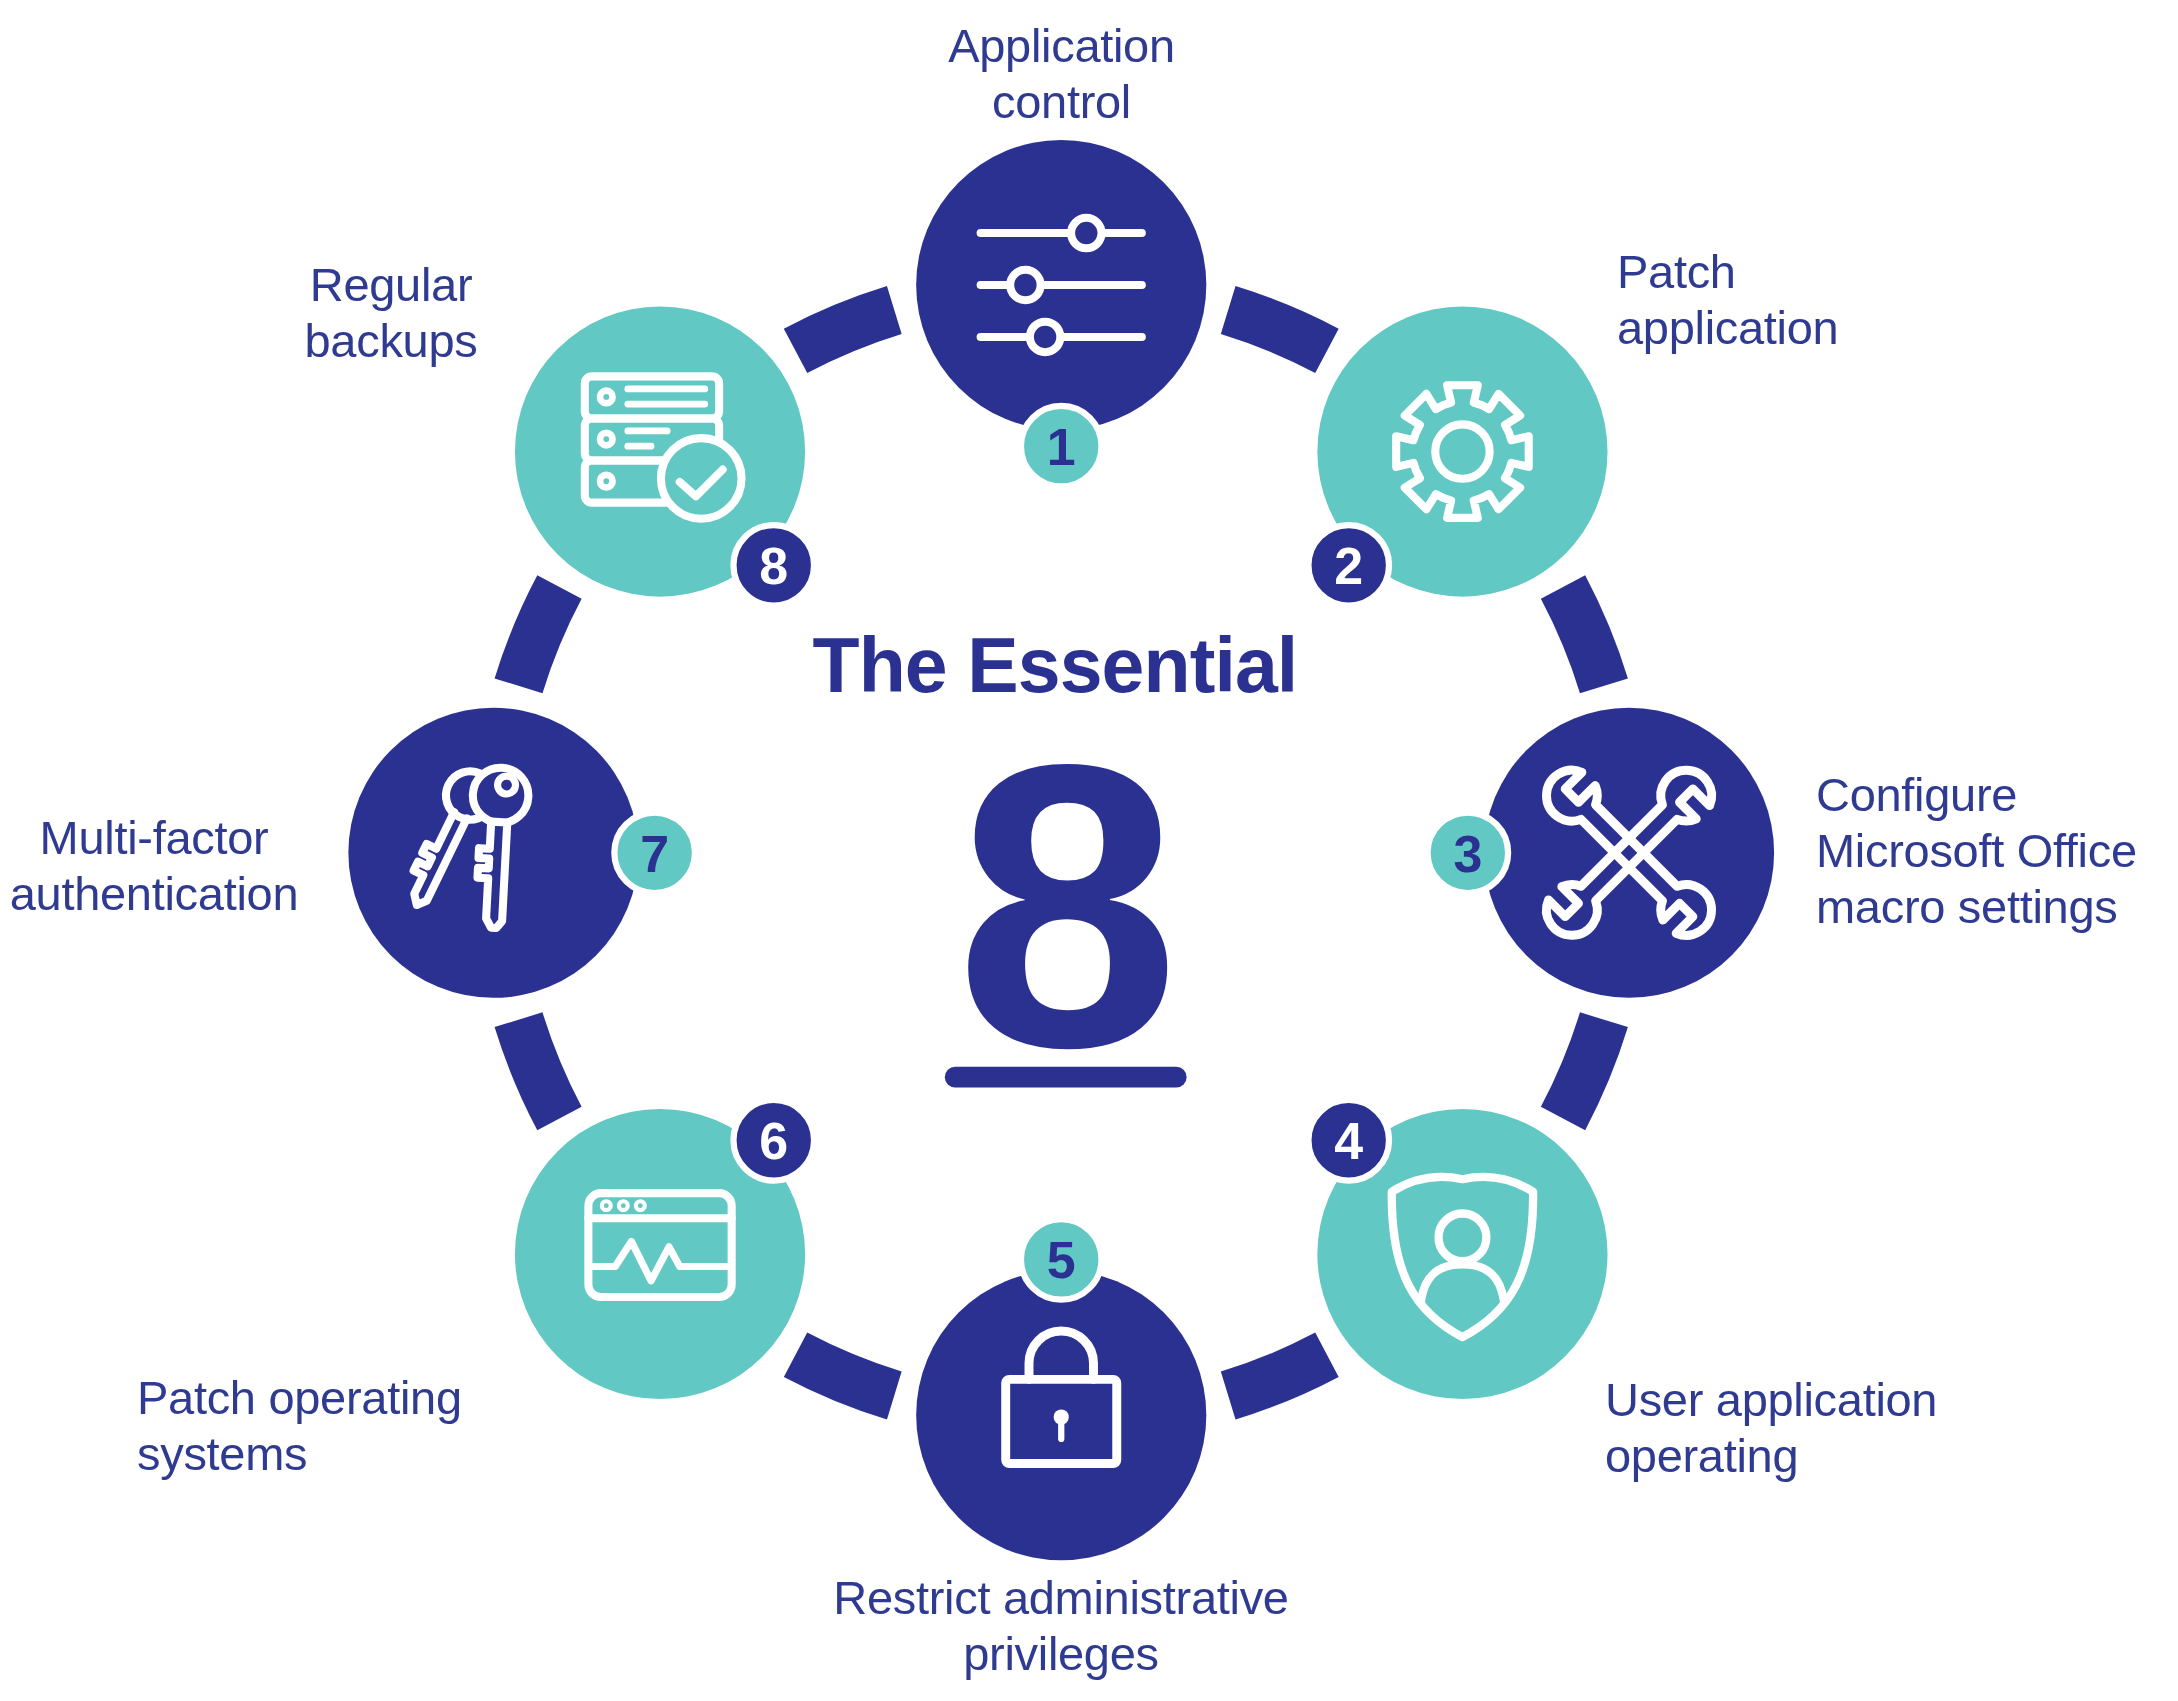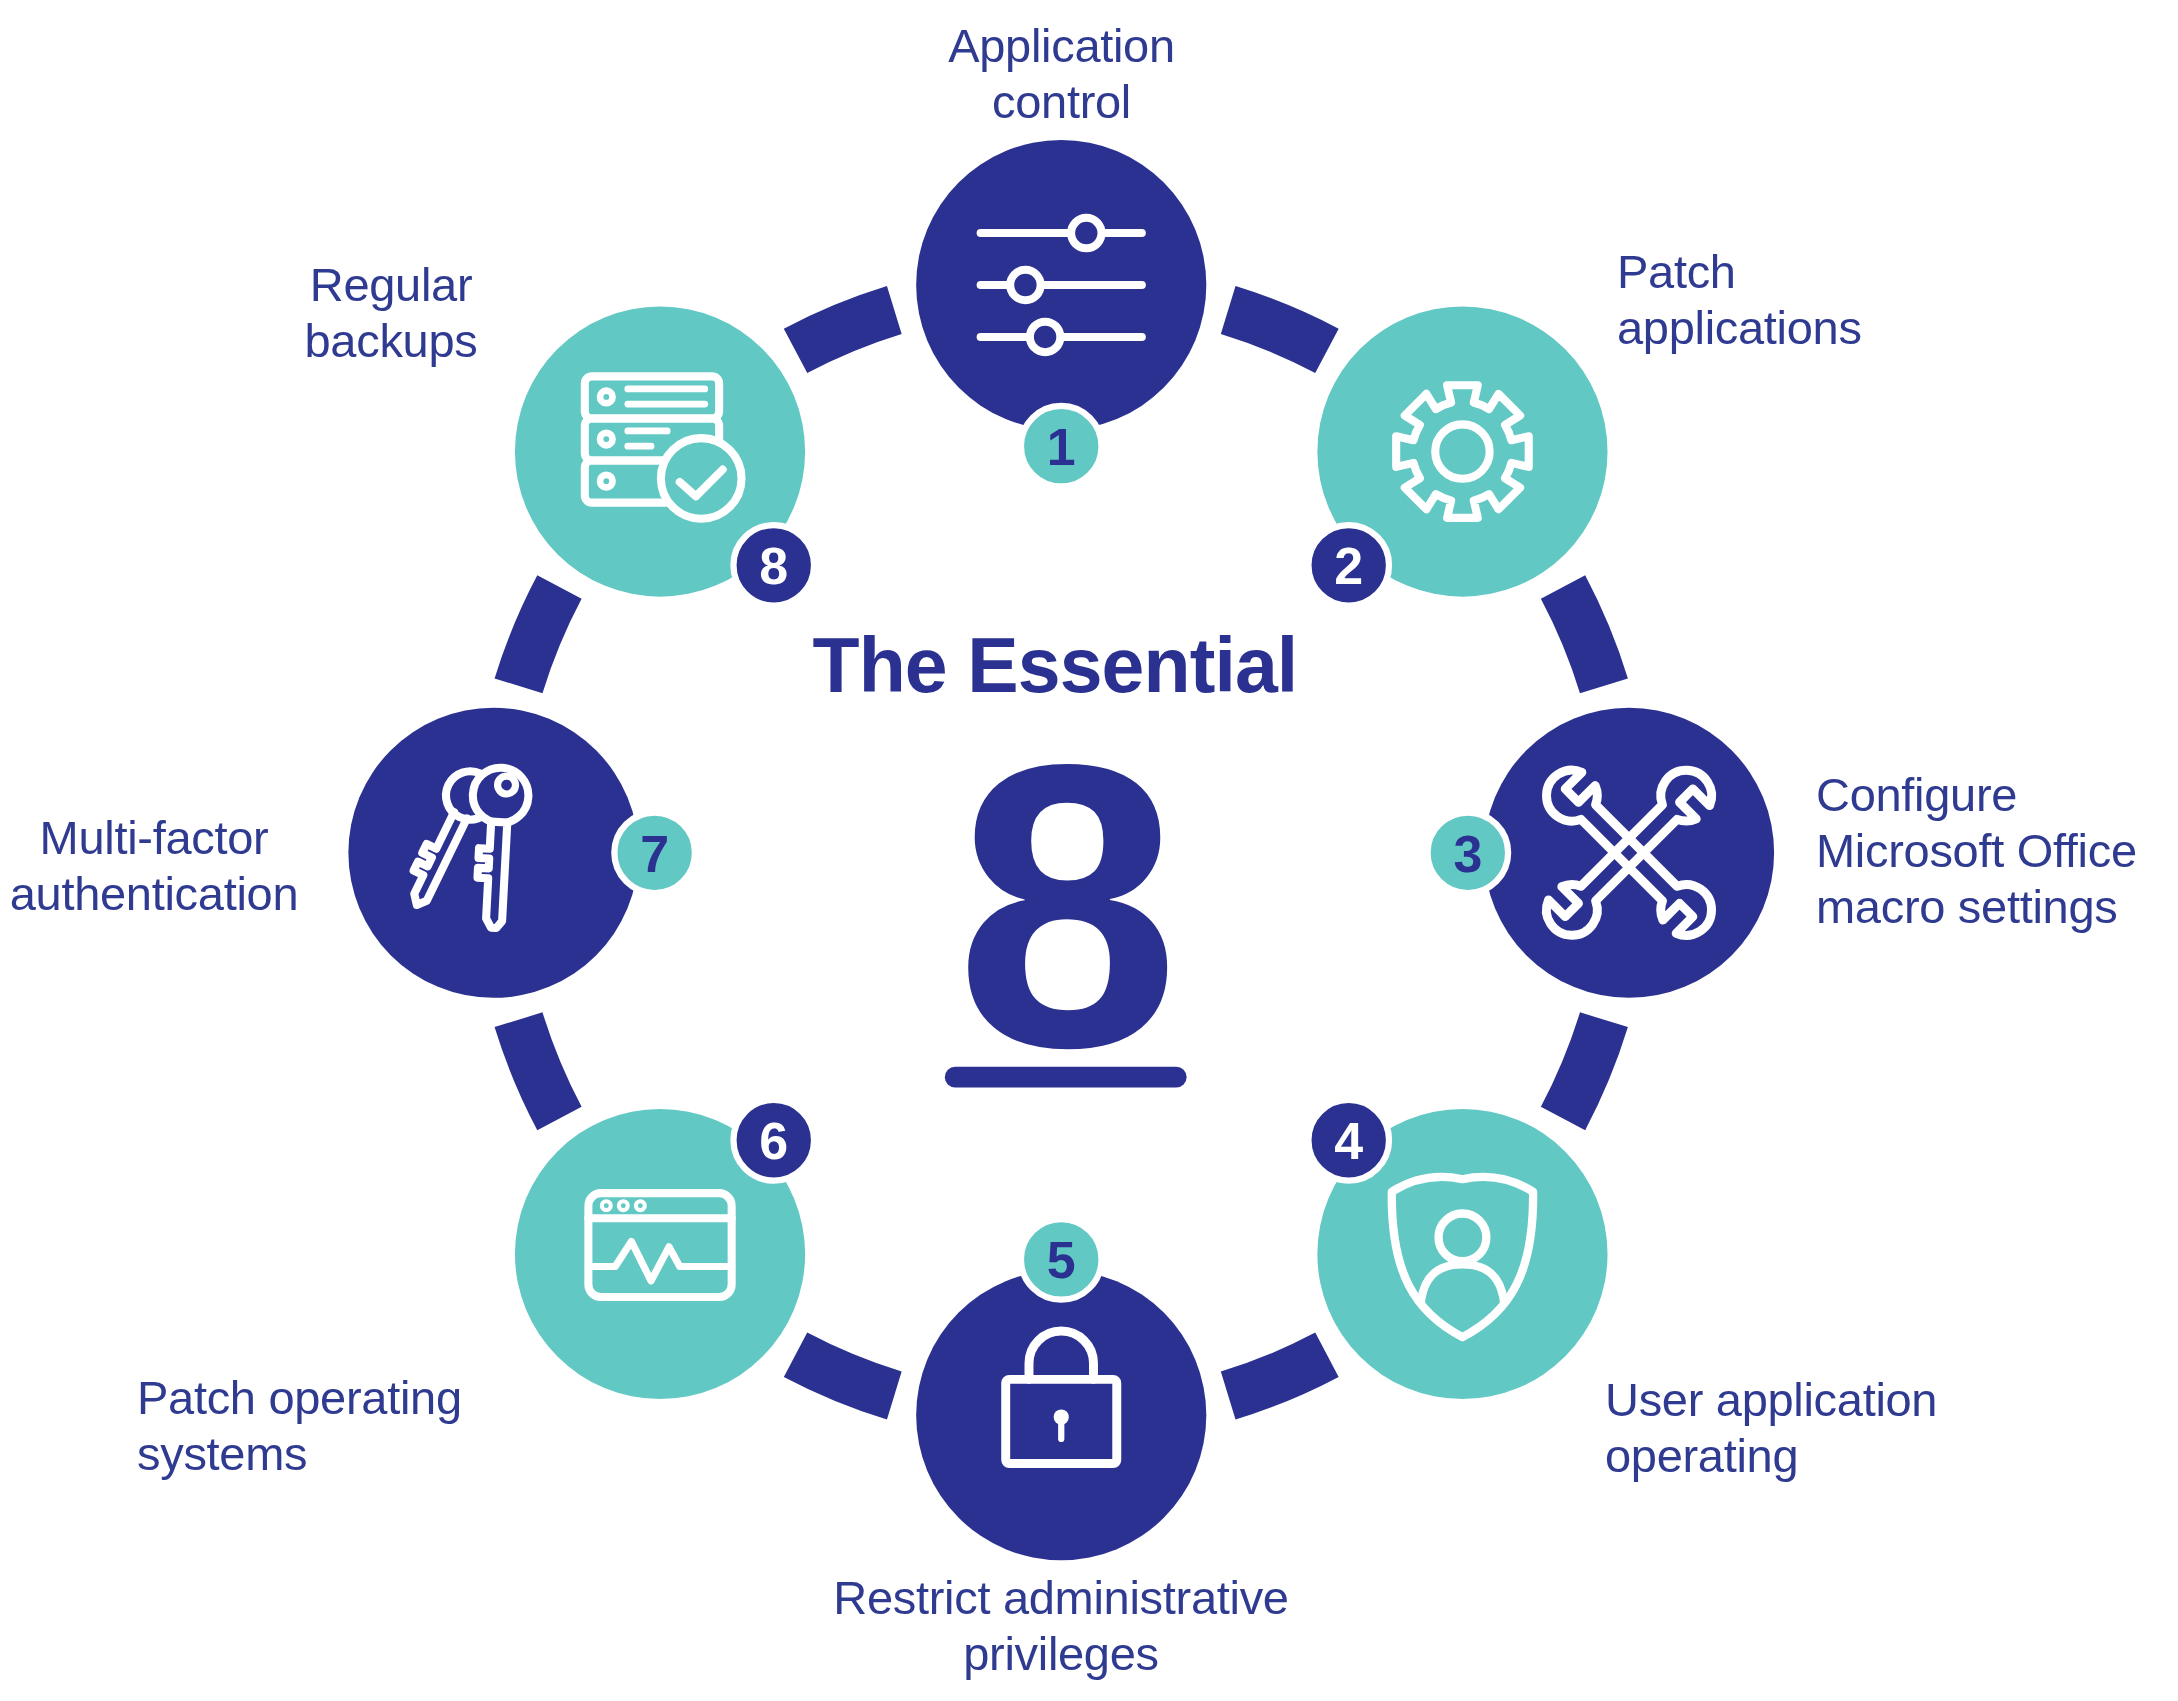--- a/index.html
+++ b/index.html
@@ -201,21 +201,21 @@
     <g>
       <circle cx="864" cy="631" r="45" class="badge-c-navy"></circle>
       <text x="864" y="652" class="badge-t badge-t-white">8</text>
     </g>
   </g>
 </svg>
 
 <div class="label al-c l1">Application
 control</div>
 <div class="label al-l l2">Patch
-applications</div>
+application</div>
 <div class="label al-l l3">Configure
 Microsoft Office
 macro settings</div>
 <div class="label al-l l4">User application
 operating</div>
 <div class="label al-c l5">Restrict administrative
 privileges</div>
 <div class="label al-r l6">Patch operating
 systems</div>
 <div class="label al-c l7">Multi-factor

